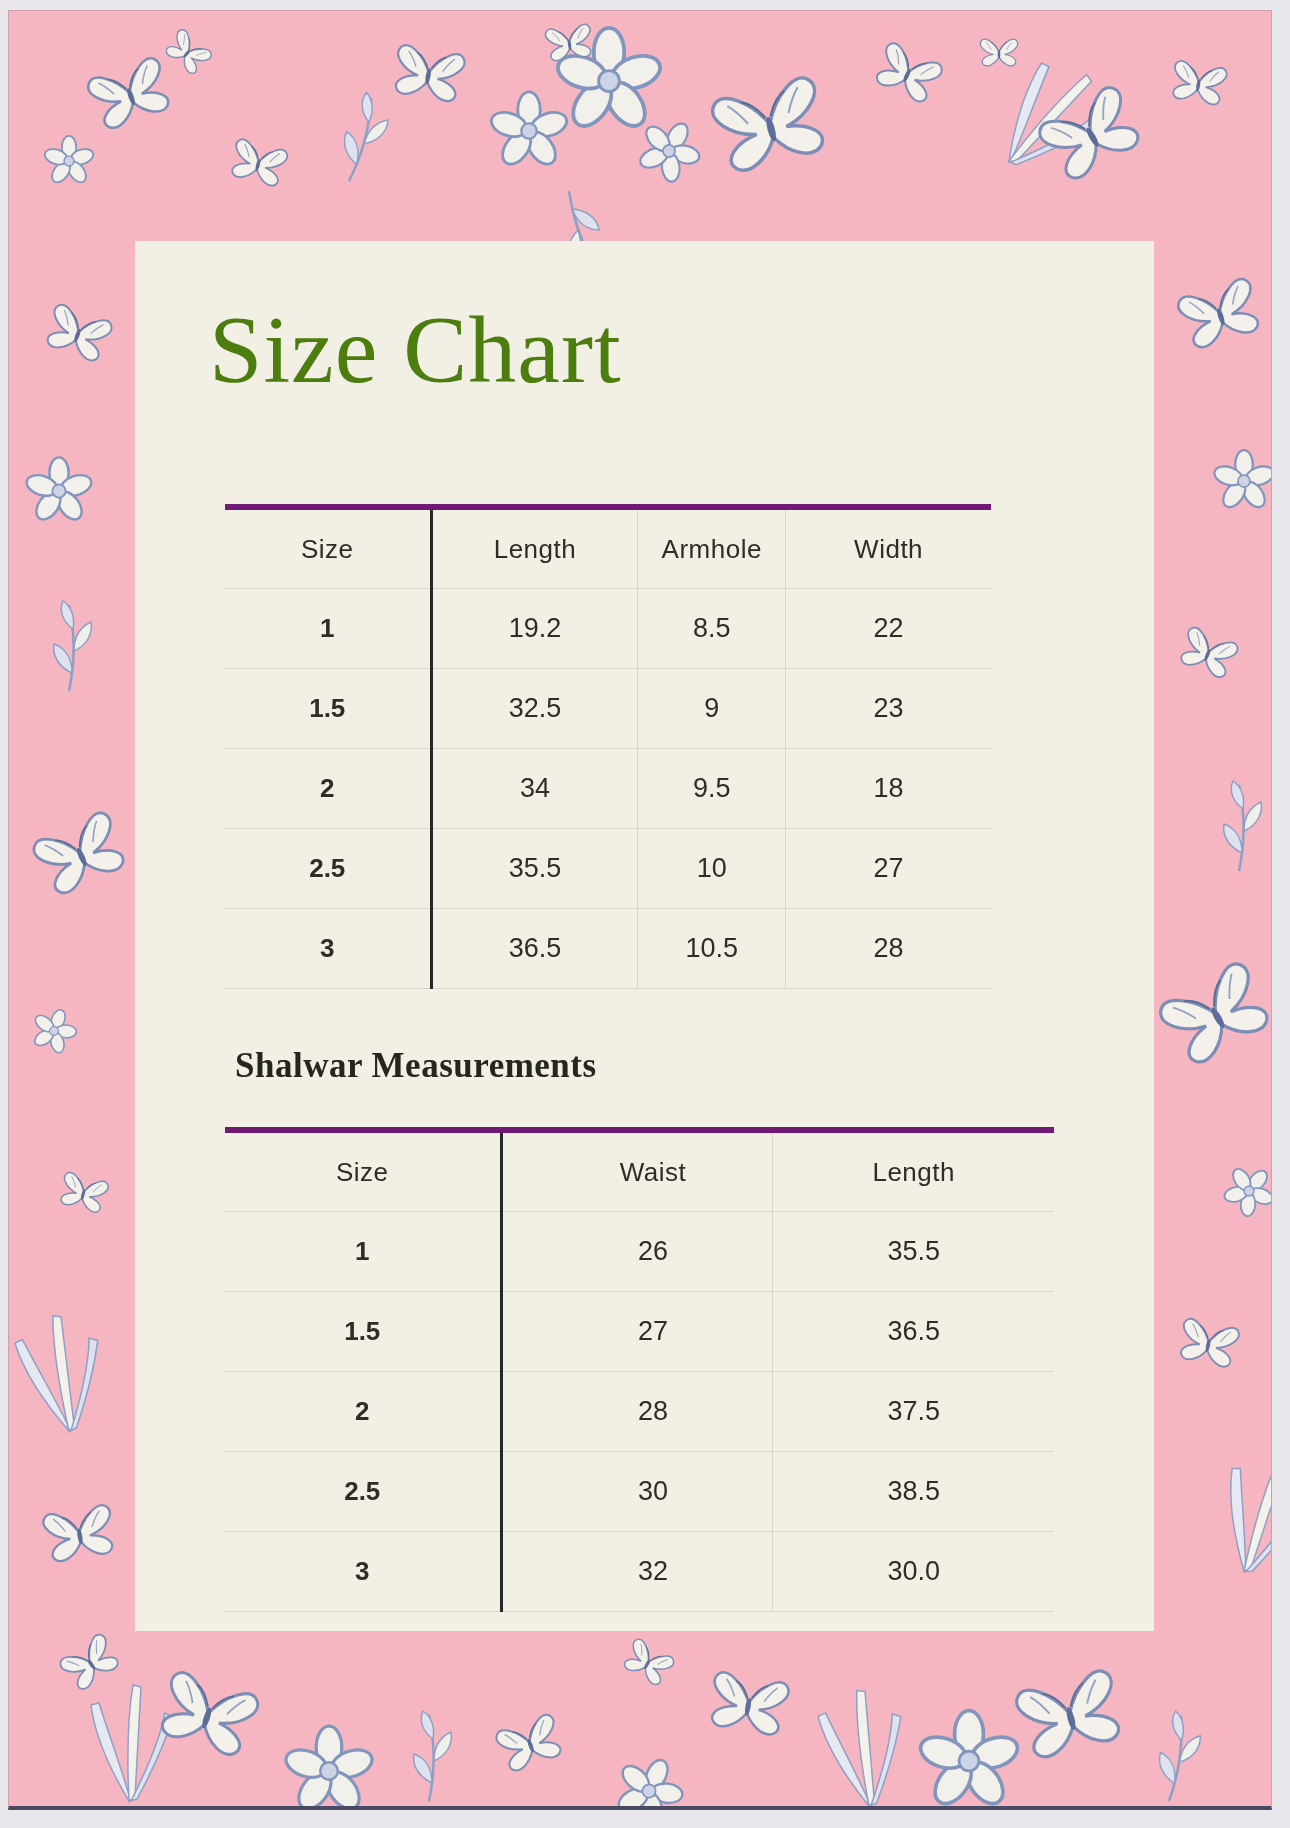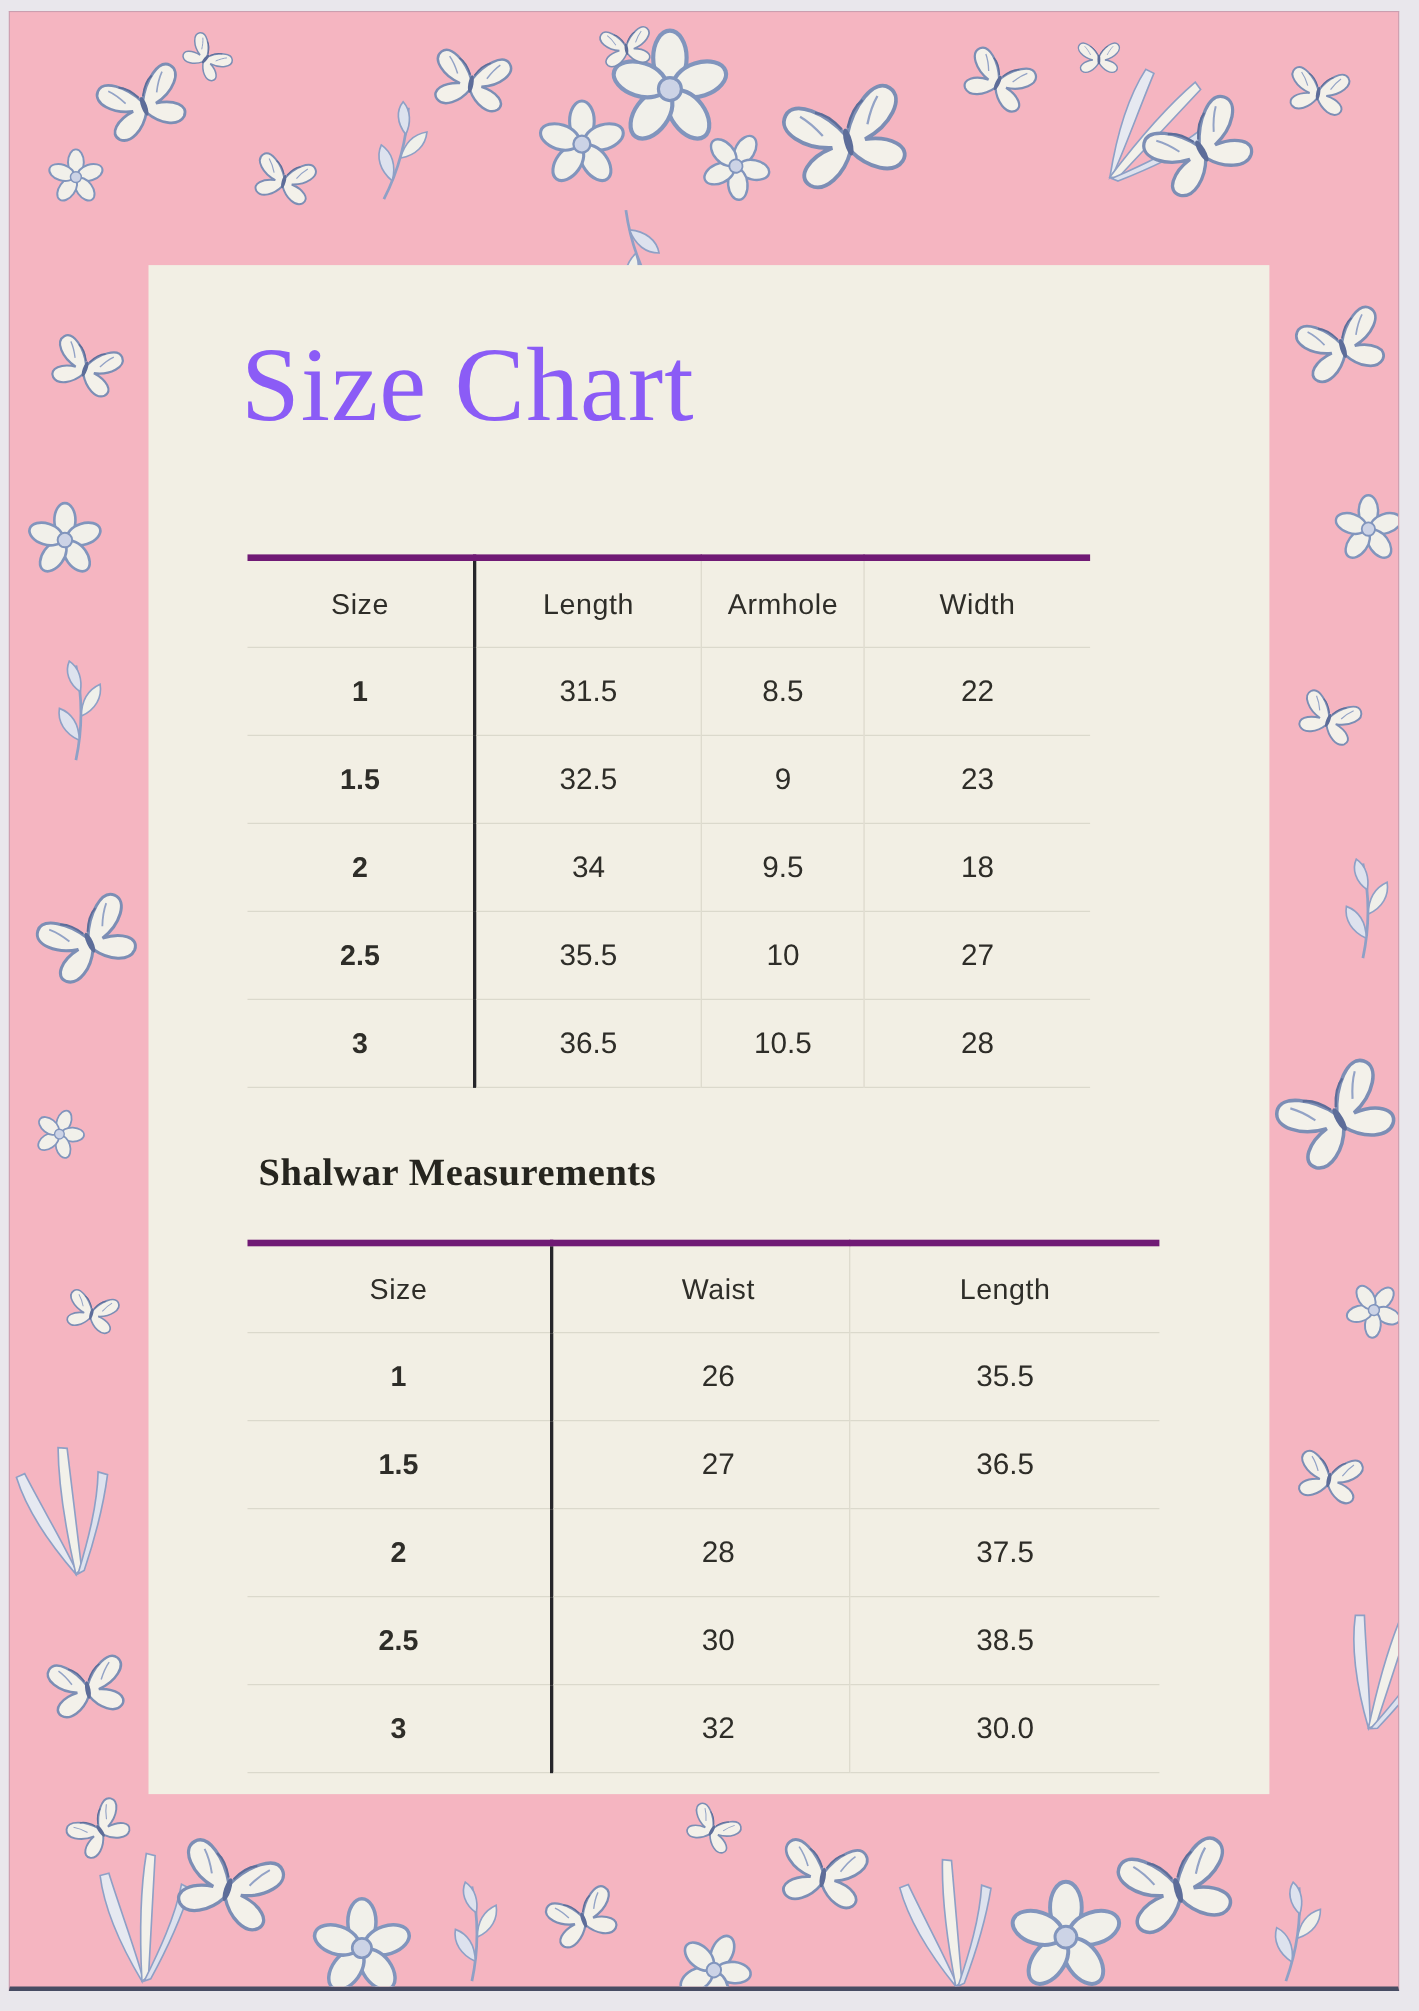--- a/index.html
+++ b/index.html
@@ -17,23 +17,23 @@
     border-bottom:4px solid #474c63;
     box-sizing:border-box;overflow:hidden;
   }
   svg.pattern{position:absolute;left:0;top:0;display:block;}
   
   .panel{
     position:absolute;left:126px;top:230px;width:1019px;height:1390px;
     background:#f2efe4;
   }
   h1.title{
-    position:absolute;left:84px;top:56px;margin:0;
+    position:absolute;left:74px;top:56px;margin:0;
     font-family:"Liberation Serif","DejaVu Serif",serif;
-    font-weight:500;font-size:96px;line-height:1.1;color:#8b5cf6;letter-spacing:1px;
+    font-weight:500;font-size:96px;line-height:1.1;color:#4d7c0f;letter-spacing:1px;
   }
   h2.sec{
     position:absolute;left:100px;margin:0;
     font-family:"Liberation Serif","DejaVu Serif",serif;
     font-weight:700;font-size:35px;line-height:1.1;color:#26251f;letter-spacing:.5px;
   }
   .h2a{top:192px;}
   .h2b{top:806px;}
   .tbl{position:absolute;left:90px;}
   .t1{top:263px;width:766px;}
@@ -160,21 +160,21 @@
               <tr>
                 <th>Size</th>
                 <th>Length</th>
                 <th>Armhole</th>
                 <th>Width</th>
               </tr>
             </thead>
             <tbody>
               <tr>
                 <td class="size-col">1</td>
-                <td>31.5</td>
+                <td>19.2</td>
                 <td>8.5</td>
                 <td>22</td>
               </tr>
               <tr>
                 <td class="size-col">1.5</td>
                 <td>32.5</td>
                 <td>9</td>
                 <td>23</td>
               </tr>
               <tr>

